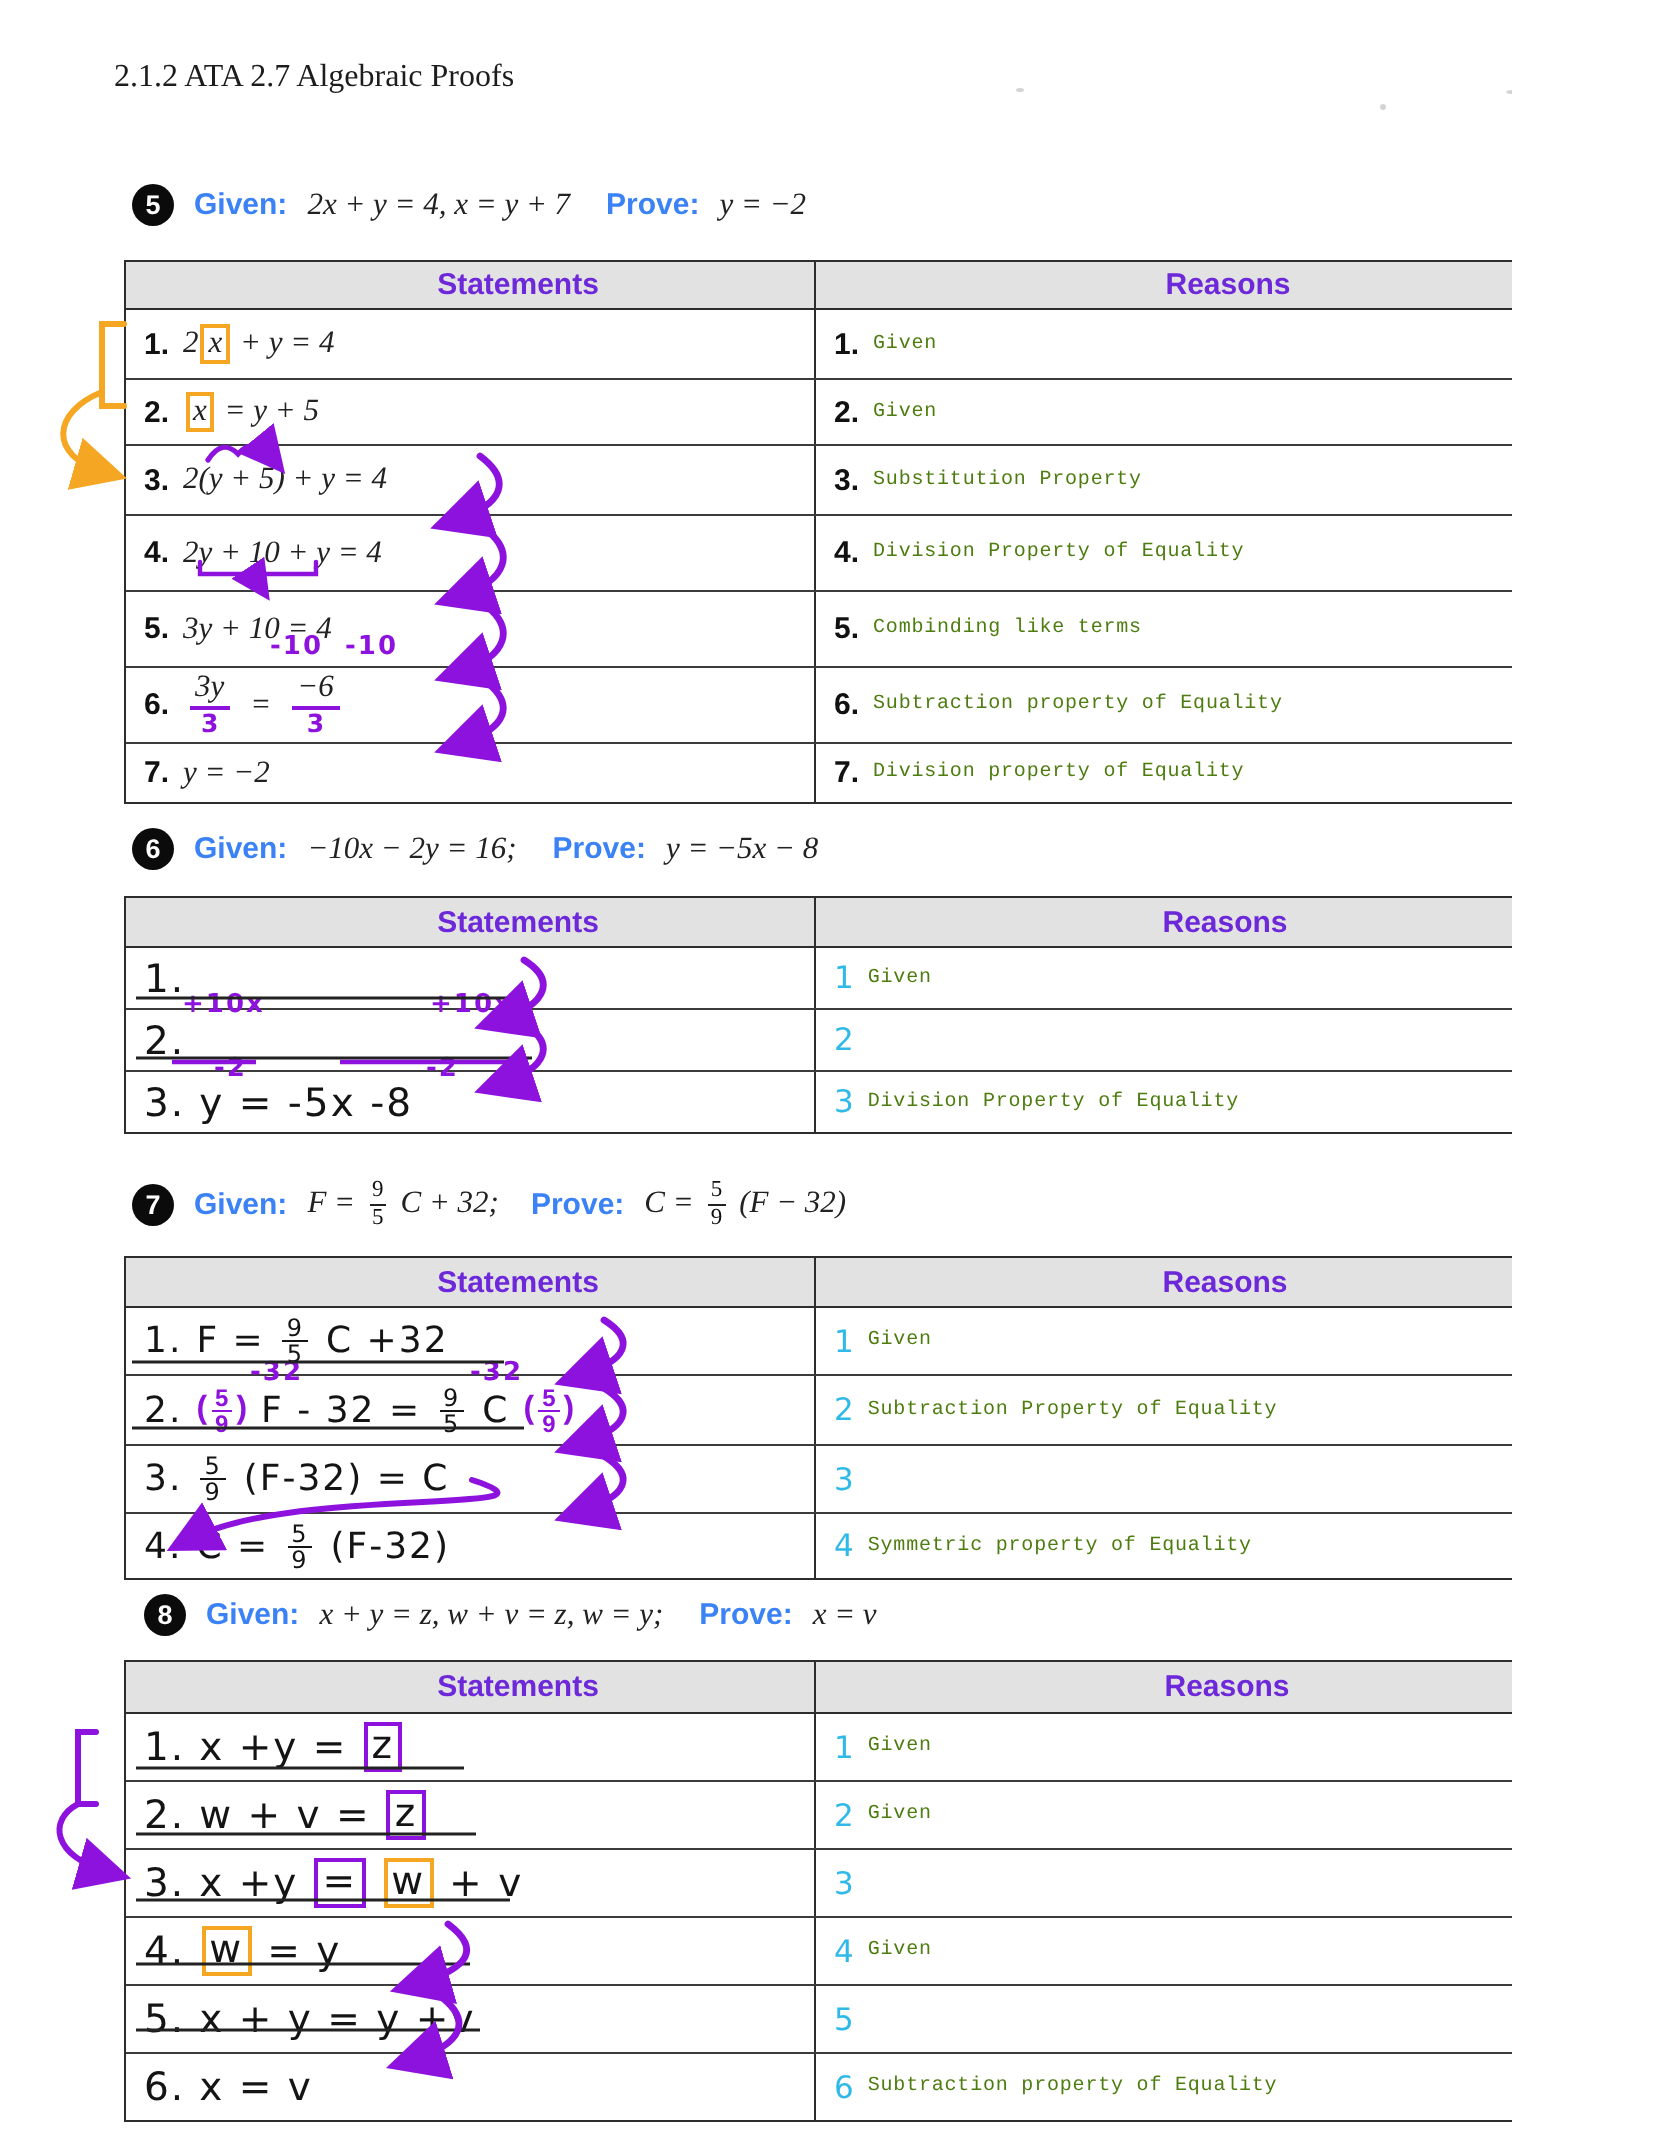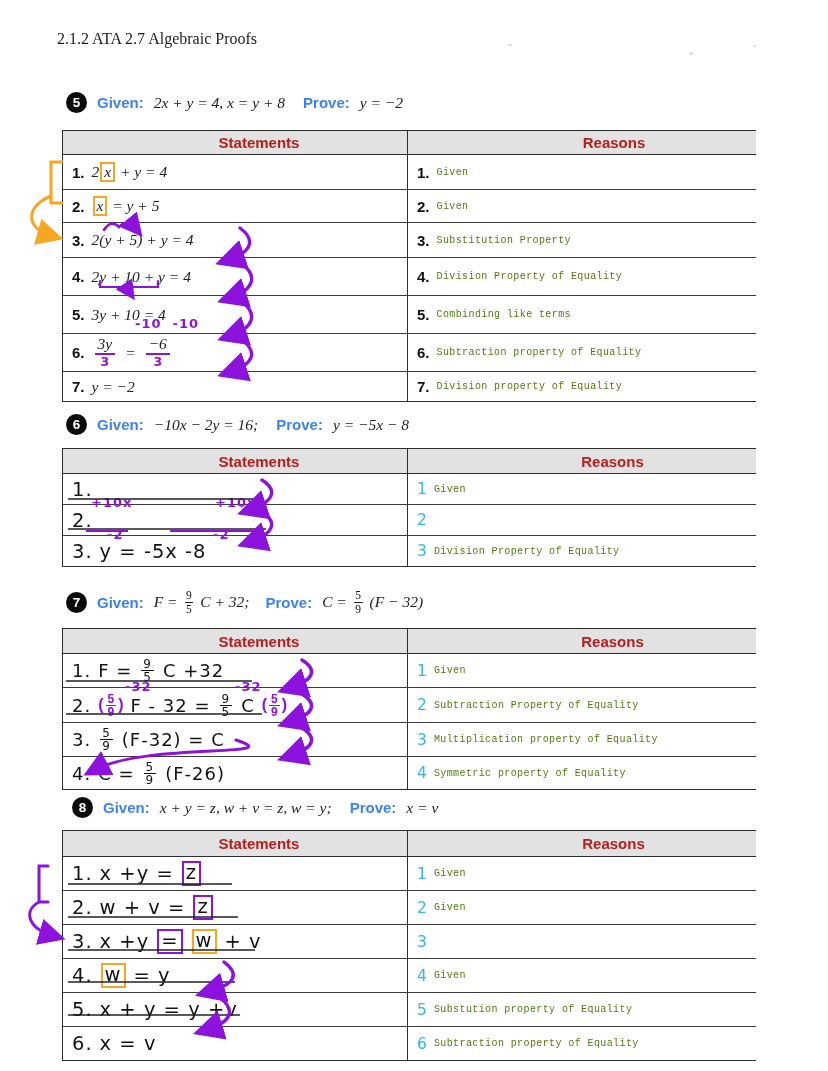--- a/index.html
+++ b/index.html
@@ -11,21 +11,21 @@
 
   .phead{position:absolute;display:flex;align-items:center;gap:10px;}
   .badge{width:21px;height:21px;border-radius:50%;background:#0b0b0b;color:#fff;
          font-weight:bold;font-size:13.5px;display:flex;align-items:center;justify-content:center;flex:0 0 auto;}
   .glabel{font-weight:bold;font-size:15px;color:#3b82f6;}
   .math{font-family:"Liberation Serif",serif;font-style:italic;font-size:15.5px;color:#222;}
   .mline{display:inline-flex;align-items:center;gap:4px;}
 
   .tbl{position:absolute;border:1.6px solid #2d2d2d;background:#fff;box-sizing:border-box;}
   .hdr{display:flex;background:#e2e2e2;border-bottom:1.4px solid #2d2d2d;}
-  .hc{font-weight:bold;font-size:15px;display:flex;align-items:center;justify-content:center;color:#b91c1c;padding-left:48px;}
+  .hc{font-weight:bold;font-size:15px;display:flex;align-items:center;justify-content:center;color:#6d28d9;padding-left:48px;}
   .hs{width:345px;border-right:1.6px solid #2d2d2d;box-sizing:border-box;}
   .hr{flex:1;}
   .row{display:flex;border-bottom:1.2px solid #3c3c3c;}
   .row:last-child{border-bottom:none;}
   .cell{position:relative;display:flex;align-items:center;box-sizing:border-box;}
   .cs{width:345px;border-right:1.6px solid #2d2d2d;padding-left:9px;gap:7px;}
   .cr{flex:1;padding-left:9px;gap:7px;}
   .snum{font-weight:bold;font-size:15px;color:#111;font-family:"Liberation Sans",sans-serif;}
   .hw-blue{font-family:Liberation Mono, monospace;letter-spacing:.4px;color:#4d7c0f;font-size:10px;}
   .hw-cyan{font-family:"DejaVu Sans",sans-serif;color:#2fb9e8;font-size:15.5px;}
@@ -57,21 +57,21 @@
 <div class="page">
 
   <div class="title">2.1.2 ATA 2.7 Algebraic Proofs</div>
   <div class="smudge" style="left:508px;top:44px;width:4px;height:2px;"></div>
   <div class="smudge" style="left:690px;top:52px;width:3px;height:3px;"></div>
   <div class="smudge" style="left:753px;top:45px;width:7px;height:2px;"></div>
 
   <div class="phead" style="left:66px;top:92px;">
     <div class="badge">5</div>
     <span class="glabel">Given:</span>
-    <span class="math">2x + y = 4,  x = y + 8</span>
+    <span class="math">2x + y = 4,  x = y + 7</span>
     <span class="glabel" style="margin-left:8px;">Prove:</span>
     <span class="math">y = −2</span>
   </div>
 
   <div class="tbl" style="left:62px;top:130px;width:711px;">
     <div class="hdr" style="height:23px;">
       <div class="hc hs">Statements</div>
       <div class="hc hr">Reasons</div>
     </div>
     <div class="row" style="height:34px;">
@@ -280,32 +280,31 @@
       <div class="cell cs">
         <span class="hw-black sm">3.</span>
         <span class="hfrac hw-black">
           <span class="fn">5</span>
           <span>9</span>
         </span>
         <span class="hw-black sm">(F-32) = C</span>
       </div>
       <div class="cell cr">
         <span class="hw-cyan">3</span>
-        <span class="hw-blue">Multiplication property of Equality</span>
       </div>
     </div>
     <div class="row" style="height:32px;">
       <div class="cell cs">
         <span class="hw-black sm">4.</span>
         <span class="hw-black sm">C = </span>
         <span class="hfrac hw-black">
           <span class="fn">5</span>
           <span>9</span>
         </span>
-        <span class="hw-black sm">(F-26)</span>
+        <span class="hw-black sm">(F-32)</span>
       </div>
       <div class="cell cr">
         <span class="hw-cyan">4</span>
         <span class="hw-blue">Symmetric property of Equality</span>
       </div>
     </div>
   </div>
 
   <div class="phead" style="left:72px;top:797px;">
     <div class="badge">8</div>
@@ -365,21 +364,20 @@
         <span class="hw-blue">Given</span>
       </div>
     </div>
     <div class="row" style="height:33px;">
       <div class="cell cs">
         <span class="hw-black">5.</span>
         <span class="hw-black">x + y = y +v</span>
       </div>
       <div class="cell cr">
         <span class="hw-cyan">5</span>
-        <span class="hw-blue">Substution property of Equality</span>
       </div>
     </div>
     <div class="row" style="height:33px;">
       <div class="cell cs">
         <span class="hw-black">6.</span>
         <span class="hw-black">x = v</span>
       </div>
       <div class="cell cr">
         <span class="hw-cyan">6</span>
         <span class="hw-blue">Subtraction property of Equality</span>

